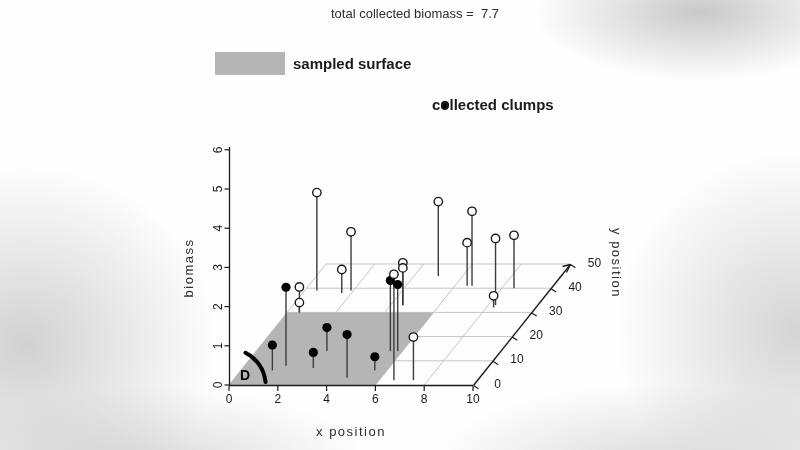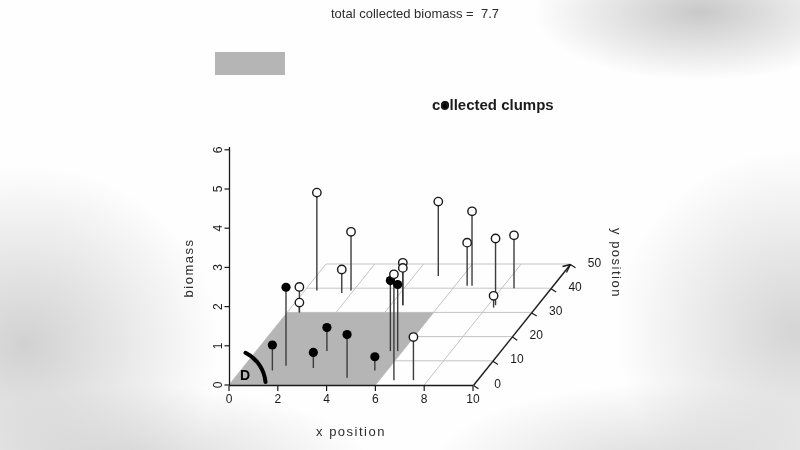--- a/index.html
+++ b/index.html
@@ -26,20 +26,21 @@
 </style>
 </head>
 <body>
 
 <div id="screen">
   <div id="bg"></div>
 
   <div class="title">total collected biomass =  7.7</div>
 
   <div class="lg-swatch" style="background: rgb(181, 181, 181);"></div>
+  <div class="lg-label" id="lbl-surface">sampled surface</div>
 
   <div class="lg-dot"></div>
   <div class="lg-label" id="lbl-clumps">collected clumps</div>
 
   <svg id="plot3d" width="800" height="450" viewBox="0 0 800 450">
       <g stroke="#c4c4c4" stroke-width="1" fill="none">
         <line x1="248.4" y1="360.8" x2="492.4" y2="360.8"></line>
         <line x1="267.8" y1="336.6" x2="511.8" y2="336.6"></line>
         <line x1="287.2" y1="312.4" x2="531.2" y2="312.4"></line>
         <line x1="306.6" y1="288.2" x2="550.6" y2="288.2"></line>

